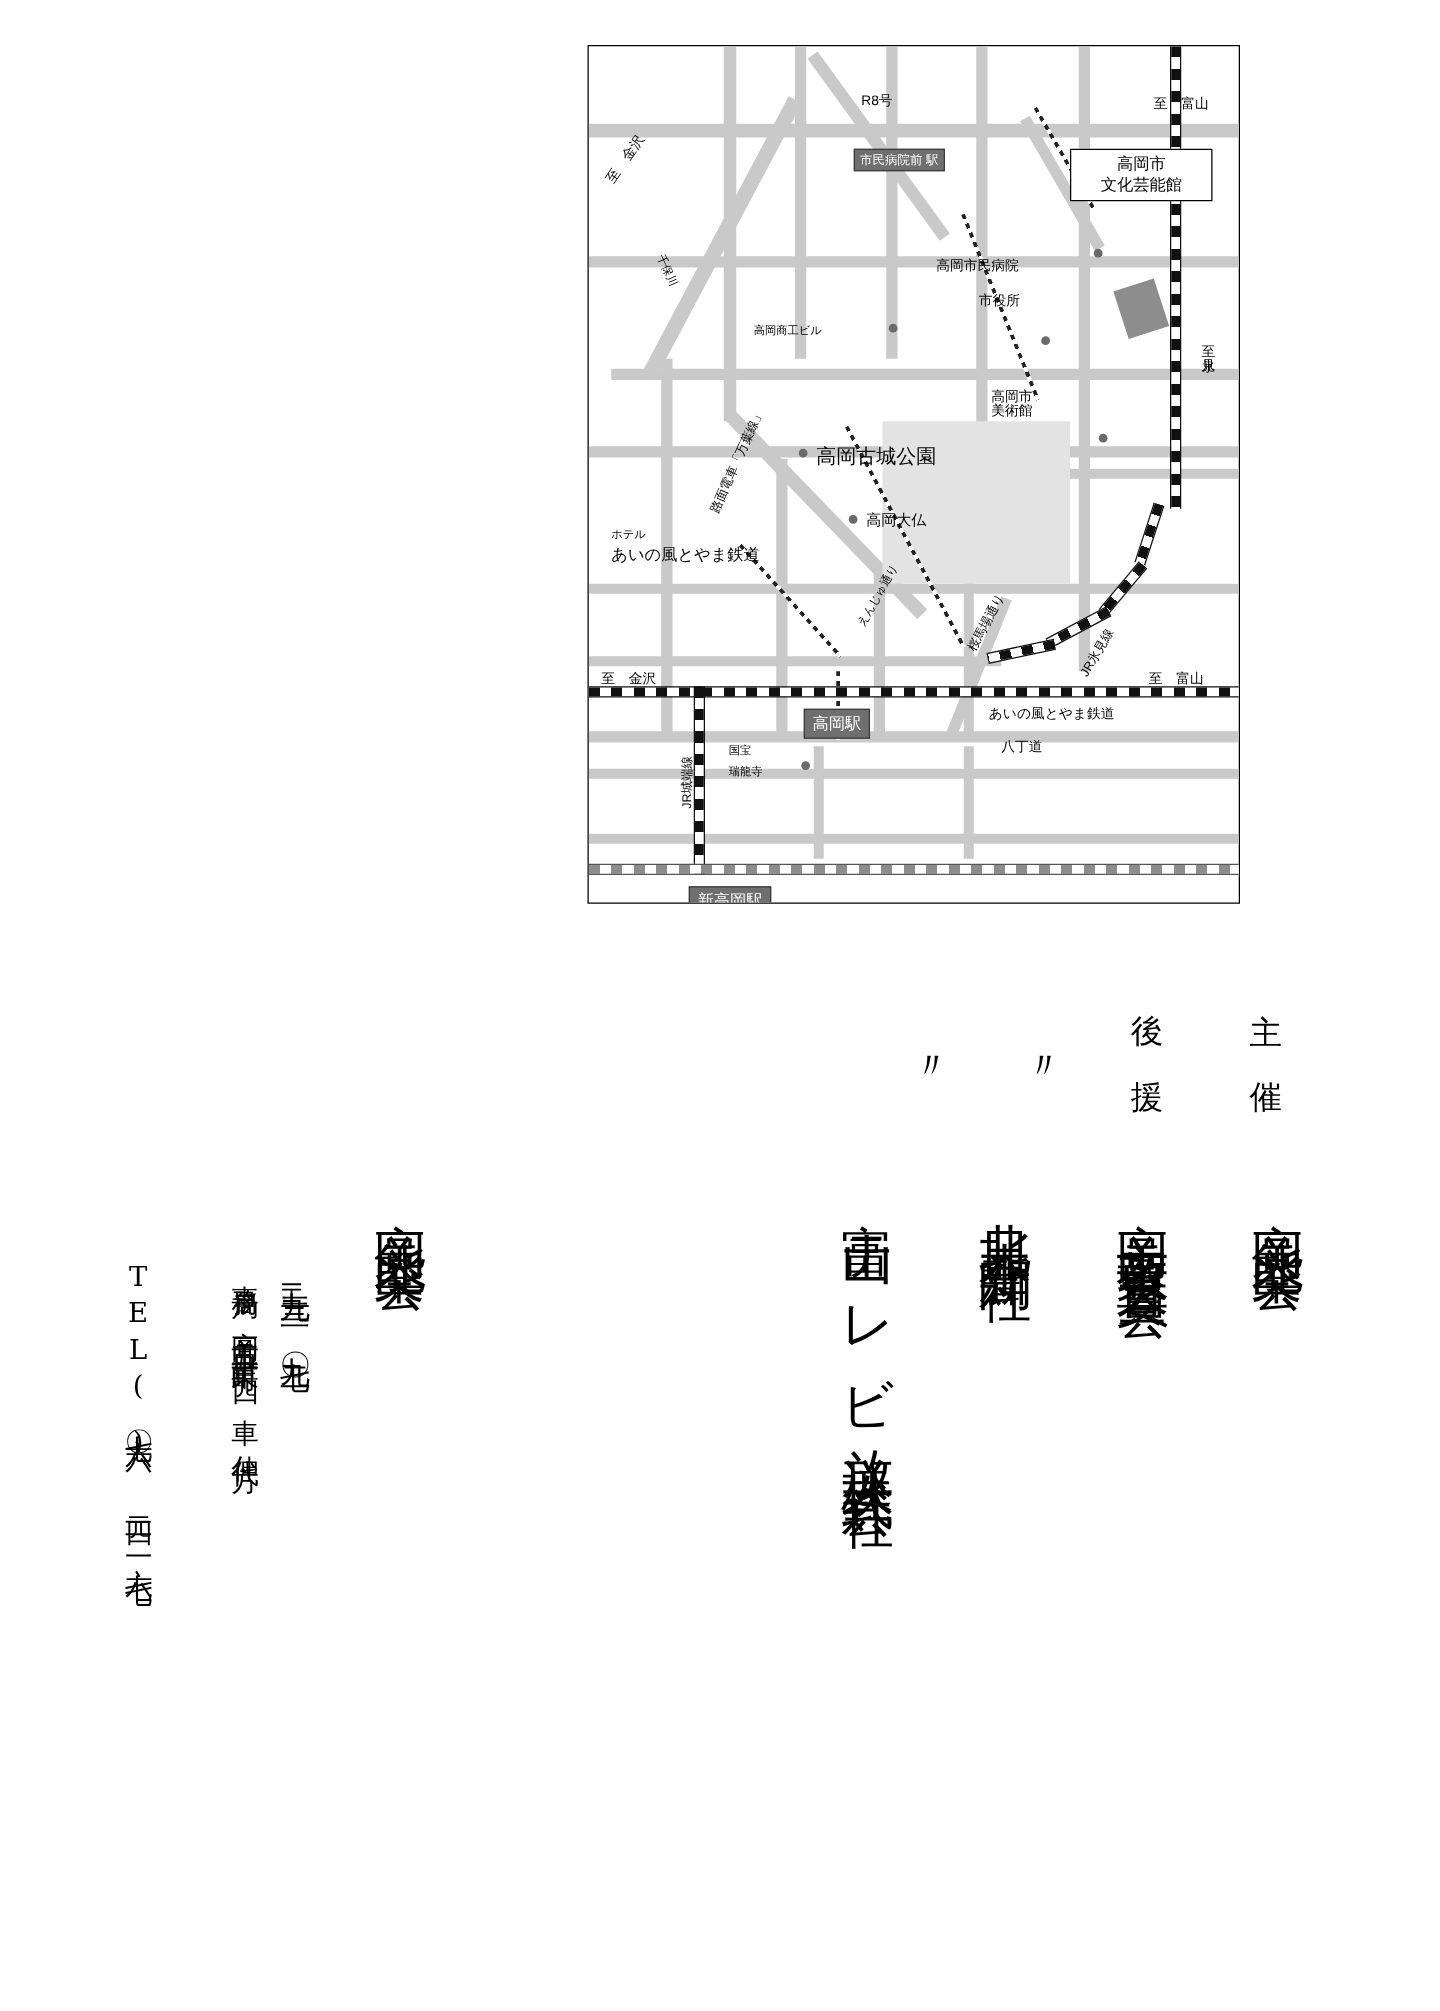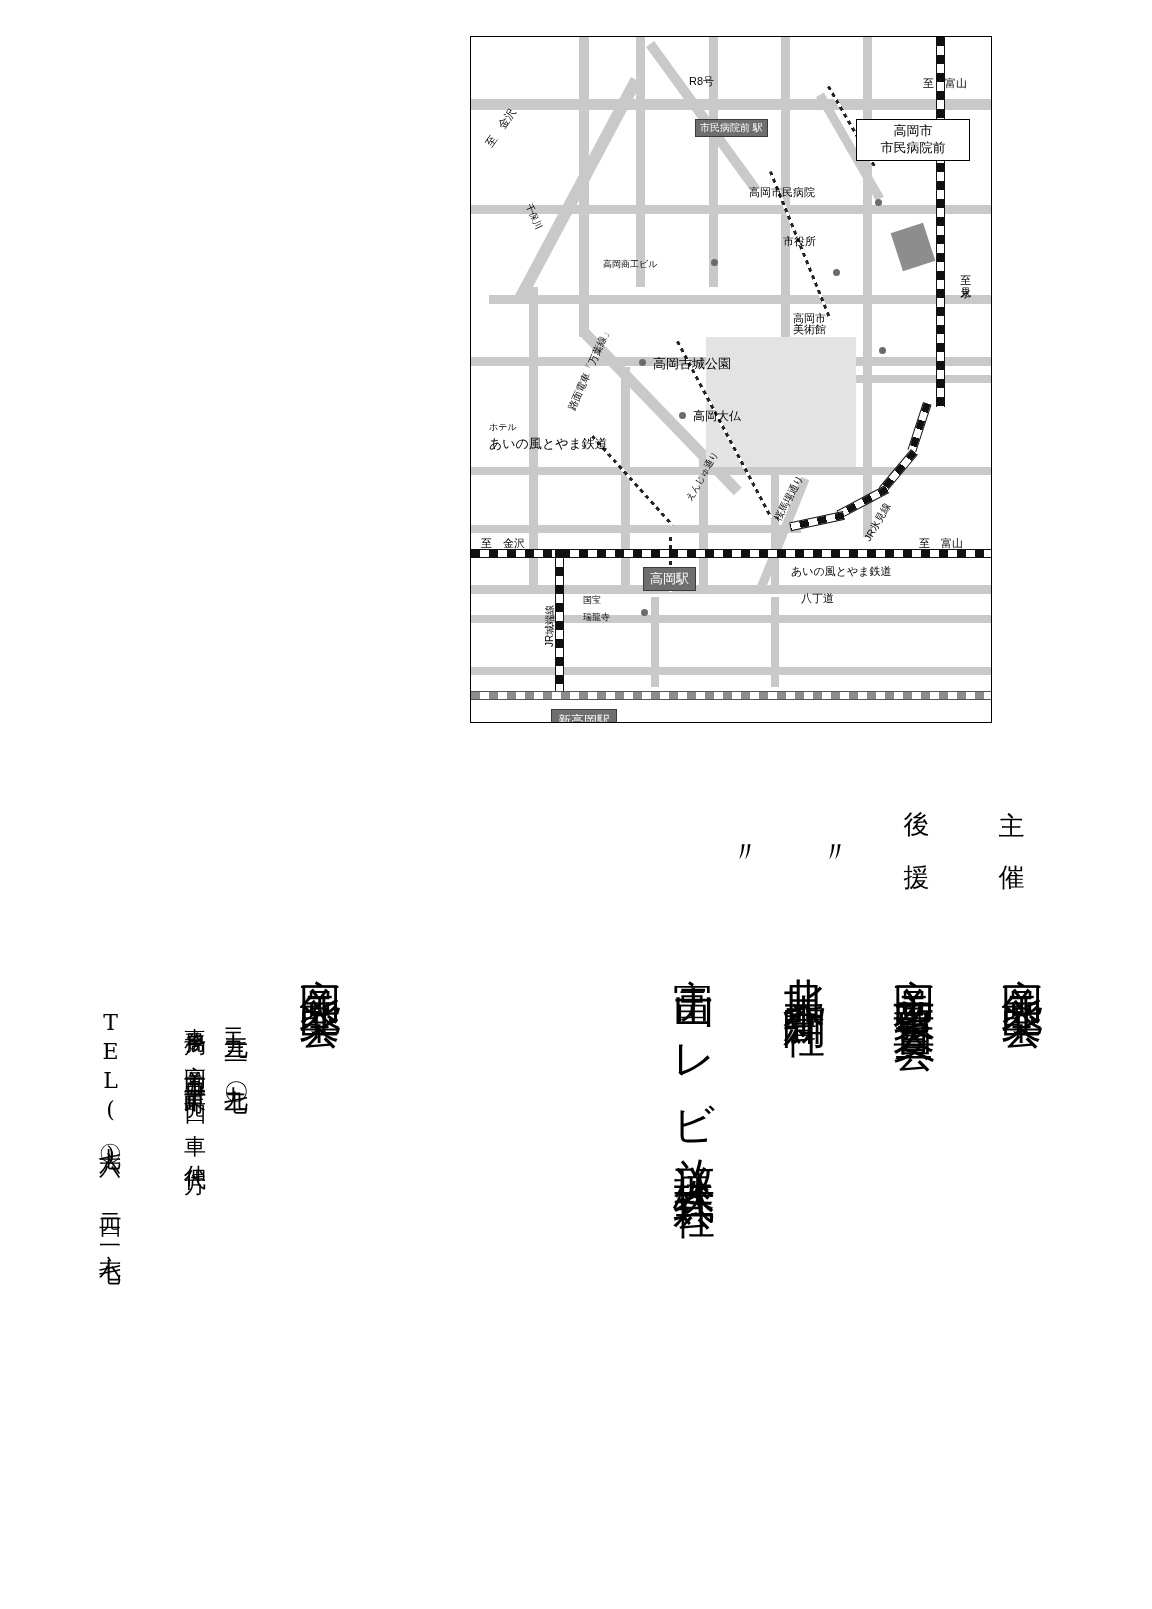--- a/index.html
+++ b/index.html
@@ -209,47 +209,47 @@
   <div class="rail-v" style="left:84px; top:512px; height:150px;"></div>
   <div class="rail-grey-h" style="left:0px; top:654px; width:520px;"></div>
 
   <div class="rail-v" style="left:452px; top:365px; height:50px; transform:rotate(18deg); transform-origin: top left;"></div>
   <div class="rail-v" style="left:440px; top:412px; height:50px; transform:rotate(40deg); transform-origin: top left;"></div>
   <div class="rail-v" style="left:414px; top:448px; height:55px; transform:rotate(62deg); transform-origin: top left;"></div>
   <div class="rail-v" style="left:372px; top:474px; height:55px; transform:rotate(78deg); transform-origin: top left;"></div>
 
   <div class="station-chip" style="left:172px; top:530px;">高岡駅</div>
   <div class="station-chip" style="left:80px; top:672px;">新高岡駅</div>
-  <div class="stop-chip" style="left:224px; top:82px;">市民病院前 駅</div>
+  <div class="stop-chip" style="left:212px; top:82px;">市民病院前 駅</div>
 
   <div class="callout-box" style="left:385px; top:82px; width:100px;">
     <div>高岡市</div>
-    <div>市民病院前</div>
+    <div>文化芸能館</div>
   </div>
   <div class="bldg" style="left:425px; top:190px; width:34px; height:40px;"></div>
 
   <div class="map-label" style="left:452px; top:40px;">至　富山</div>
   <div class="map-label" style="left:218px; top:38px;">R8号</div>
   <div class="map-label" style="left:10px; top:500px;">至　金沢</div>
   <div class="map-label" style="left:448px; top:500px;">至　富山</div>
 
   <div class="map-label" style="left:12px; top:105px; transform:rotate(-55deg); transform-origin: left top;">至　金沢</div>
   <div class="map-label" style="left:488px; top:230px; writing-mode:vertical-rl;">至　氷見</div>
   <div class="map-label small" style="left:62px; top:165px; transform:rotate(66deg); transform-origin: left top;">千保川</div>
 
-  <div class="map-label" style="left:278px; top:149px;text-align:center;">高岡市民病院</div>
+  <div class="map-label" style="left:278px; top:170px;text-align:center;">高岡市民病院</div>
   <div class="dot" style="left:404px; top:162px;"></div>
   <div class="map-label" style="left:312px; top:198px;">市役所</div>
   <div class="dot" style="left:362px; top:232px;"></div>
   <div class="map-label small" style="left:132px; top:222px;">高岡商工ビル</div>
   <div class="dot" style="left:240px; top:222px;"></div>
   <div class="map-label" style="left:322px; top:275px;">高岡市</div>
   <div class="map-label" style="left:322px; top:286px;">美術館</div>
   <div class="dot" style="left:408px; top:310px;"></div>
-  <div class="map-label" style="left:182px; top:320px; font-size:13px;">高岡古城公園</div>
+  <div class="map-label" style="left:182px; top:320px; font-size:16px;">高岡古城公園</div>
   <div class="dot" style="left:168px; top:322px;"></div>
   <div class="map-label" style="left:222px; top:373px; font-size:12px;">高岡大仏</div>
   <div class="dot" style="left:208px; top:375px;"></div>
   <div class="map-label small" style="left:18px; top:385px;text-align:center;">ホテル</div>
   <div class="map-label" style="left:18px; top:400px; font-size:13px;">あいの風とやま鉄道</div>
   <div class="map-label small" style="left:112px; top:558px;">国宝</div>
   <div class="map-label small" style="left:112px; top:575px;">瑞龍寺</div>
   <div class="dot" style="left:170px; top:572px;"></div>
   <div class="map-label" style="left:330px; top:555px;">八丁道</div>
 

